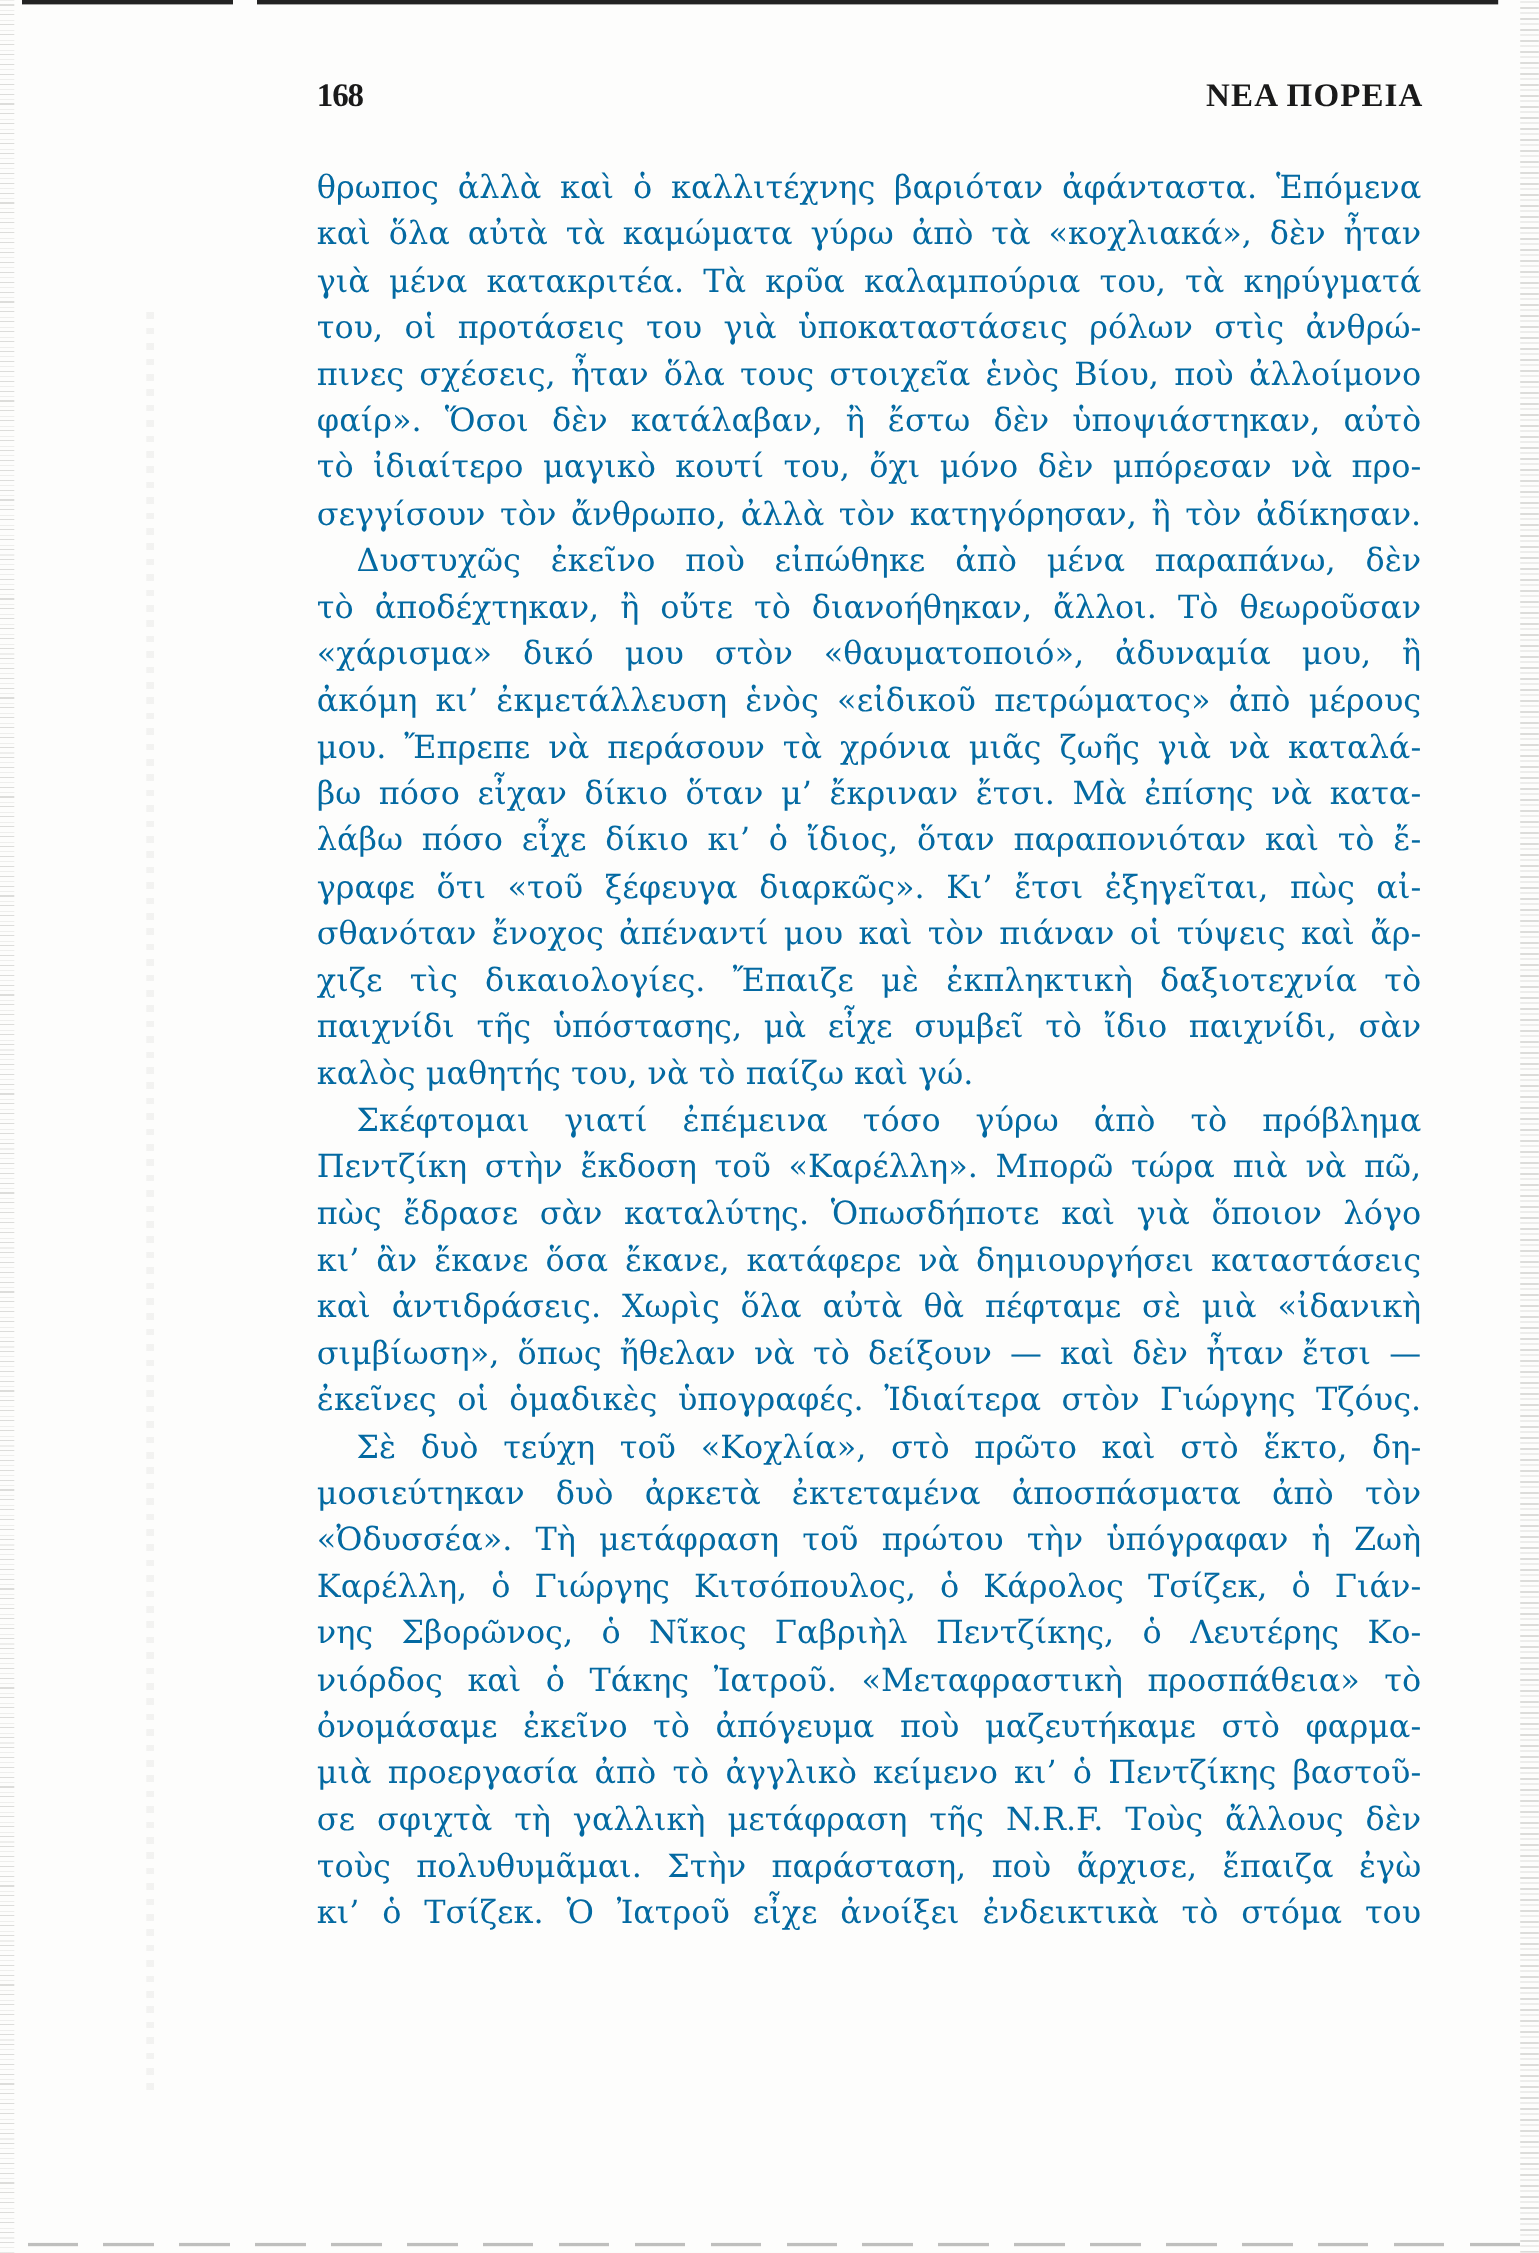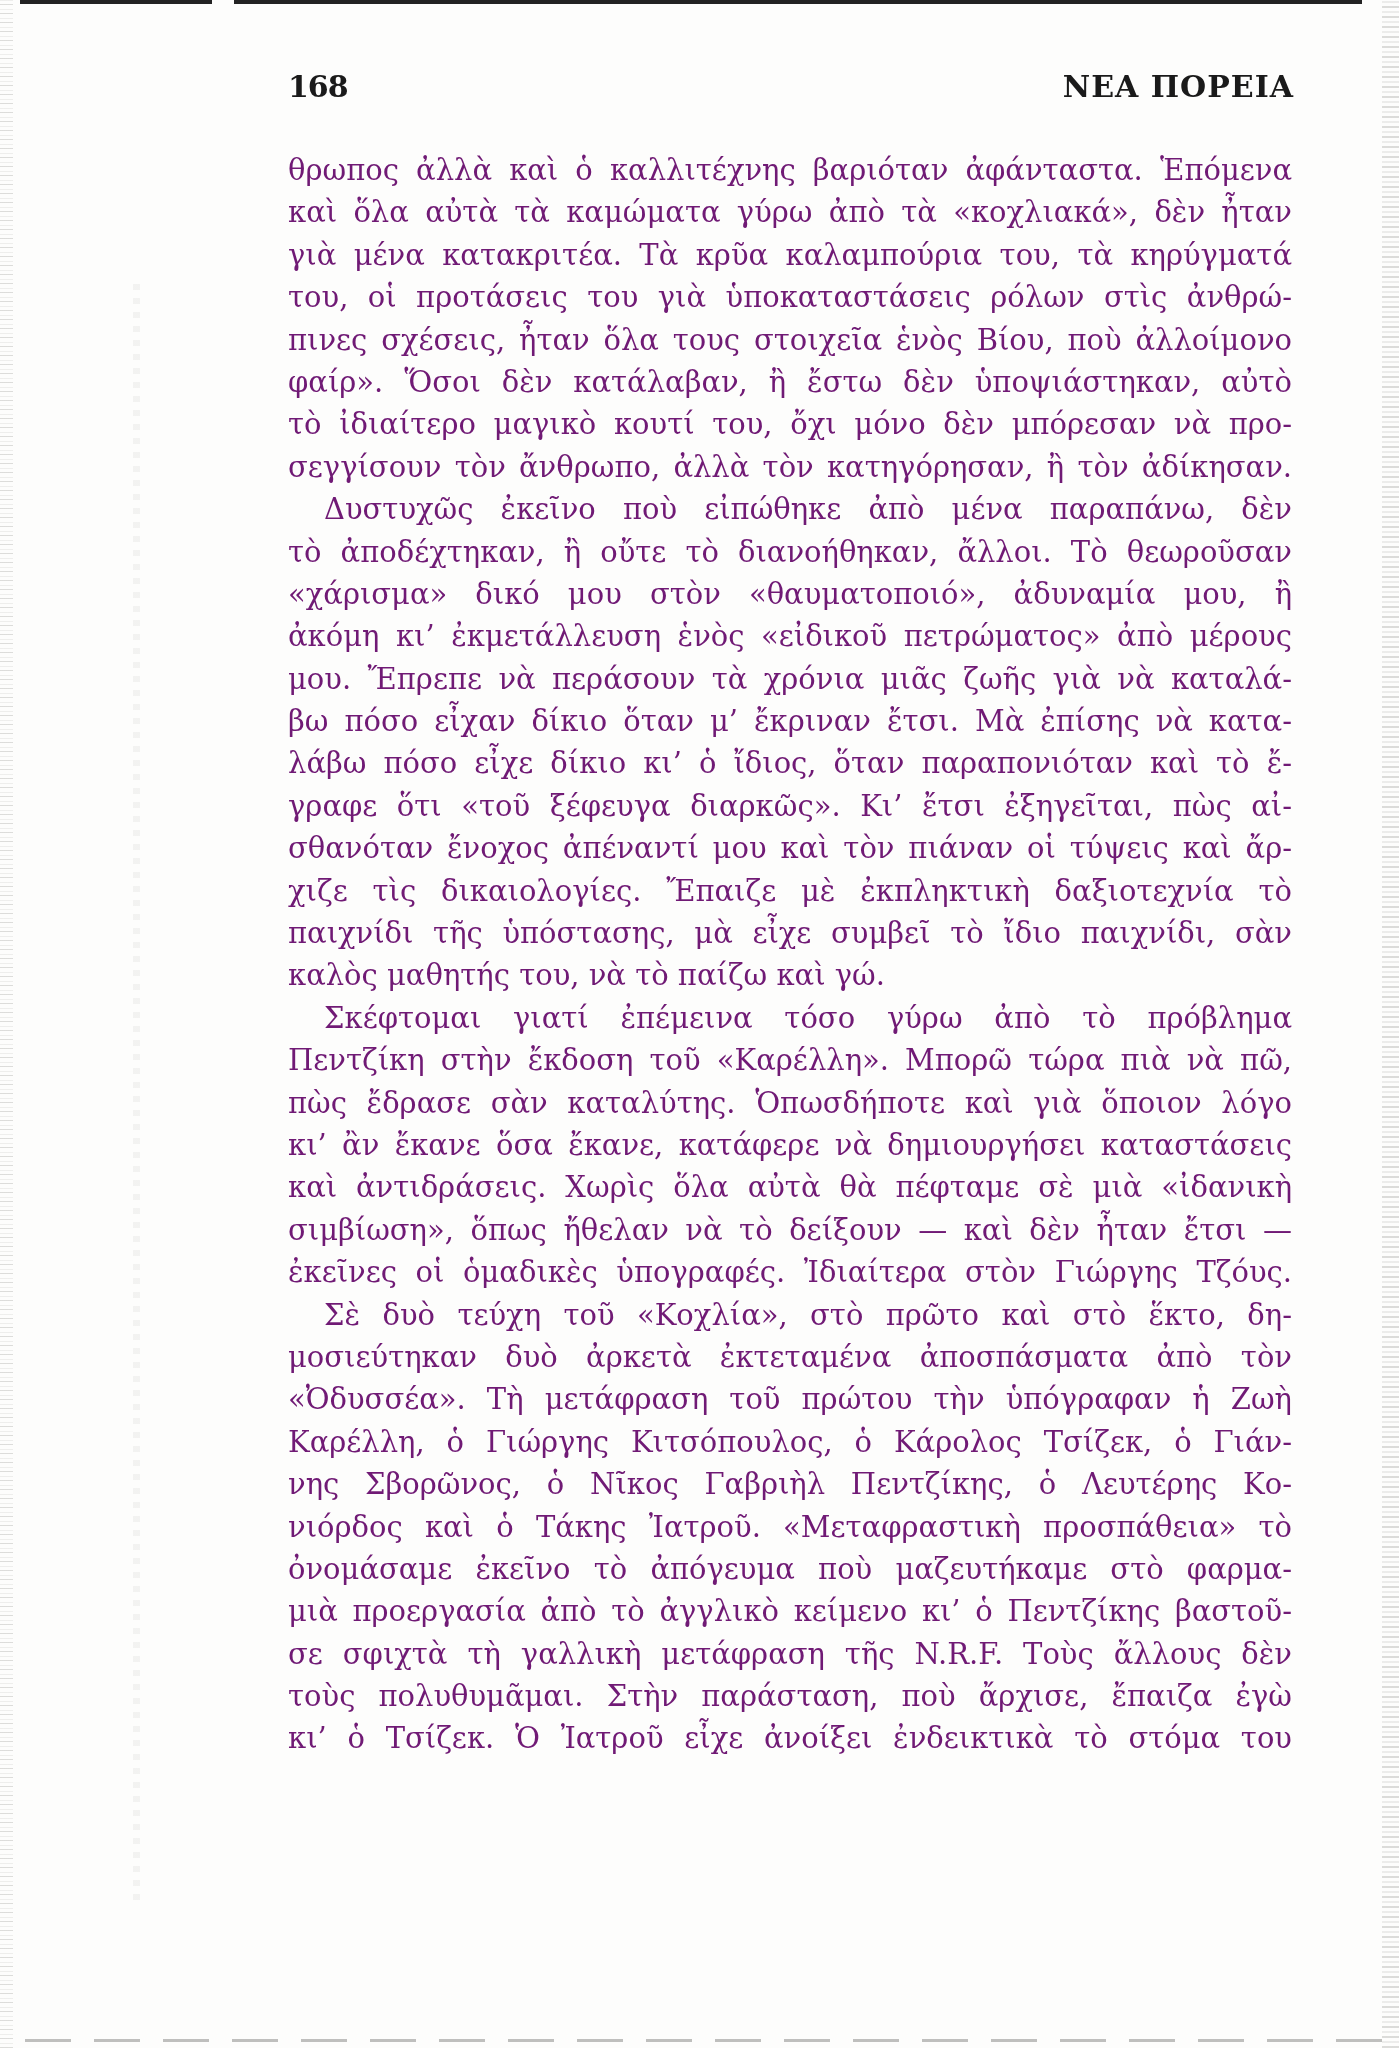--- a/index.html
+++ b/index.html
@@ -39,29 +39,29 @@
   }
   .margin-streak{
     position:absolute;left:133px;top:280px;width:7px;height:1620px;
     background:repeating-linear-gradient(0deg,
       rgba(150,150,145,.10) 0 6px, rgba(255,255,255,0) 6px 14px);
   }
   
   .page-header{
     position:absolute;left:288px;top:68px;width:1006px;height:38px;
     display:flex;justify-content:space-between;align-items:baseline;
-    font-weight:bold;font-size:30px;line-height:38px;
+    font-weight:bold;font-size:30px;line-height:38px;font-family:Liberation Serif, serif;
   }
   .page-number{letter-spacing:-1px;}
   .journal-title{letter-spacing:1px;}
   
   .text-block{
     position:absolute;left:288px;top:149px;width:1004px;
     font-size:29px;line-height:42.4px;
-    color:#701a75;
+    color:#0369a1;
   }
   .line{
     height:42.4px;
     text-align:justify;
     text-align-last:justify;
     white-space:nowrap; 
   }
   .line{white-space:normal;overflow:visible;}
   .line.indent{padding-left:36px;}
   .line.short{text-align-last:left;}

